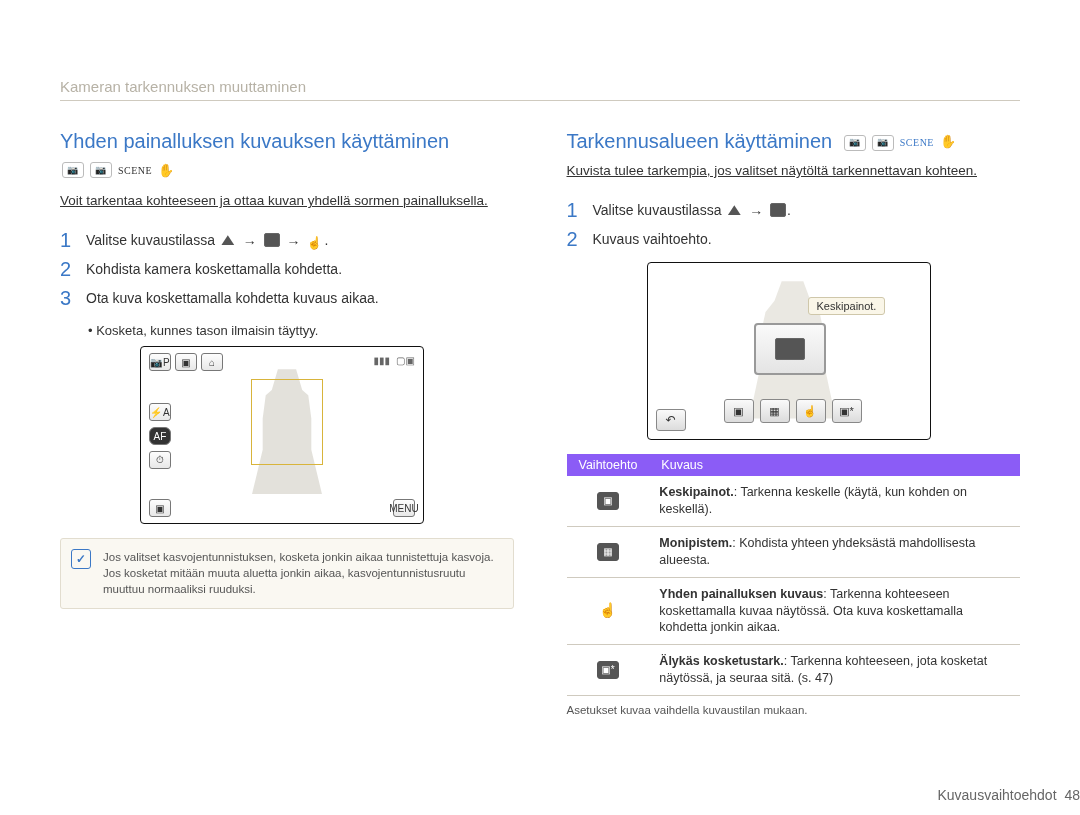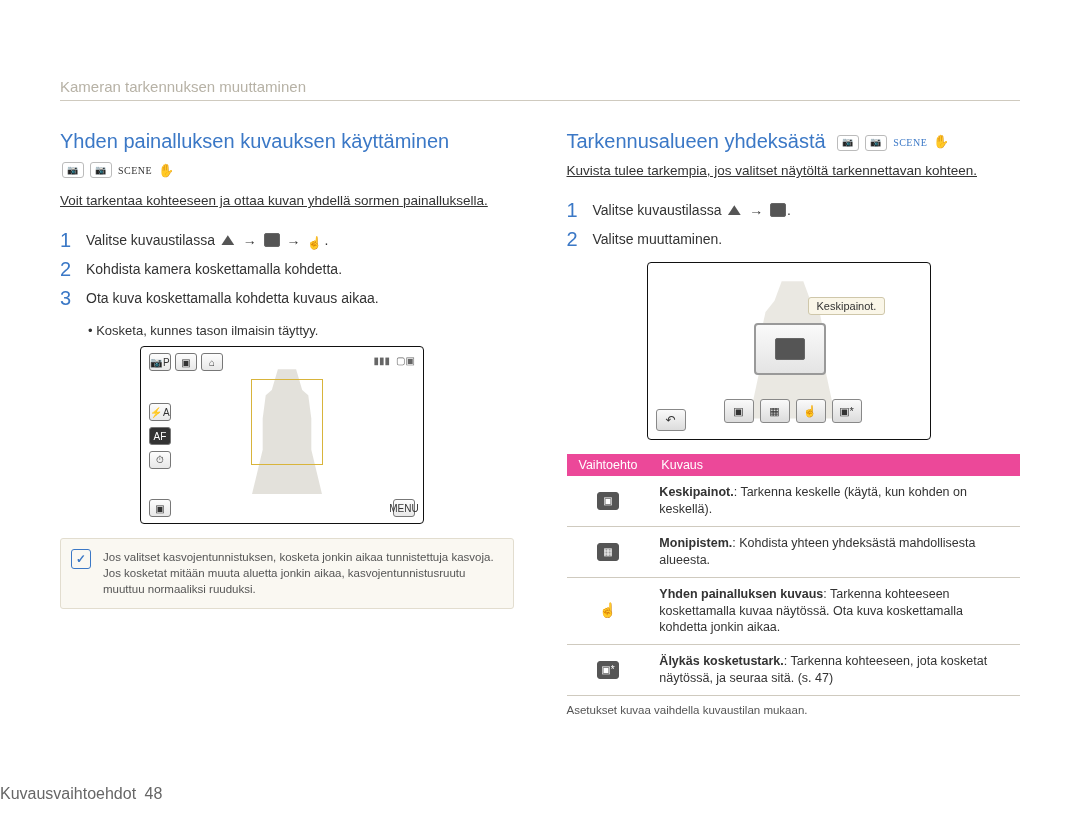--- a/index.html
+++ b/index.html
@@ -202,21 +202,21 @@
     border: 1px solid #888;
     border-radius: 3px;
     background: linear-gradient(#fafafa,#dcdcdc);
     display:flex;align-items:center;justify-content:center;
     font-size:12px;
   }
 
   
   .opt-table { width: 100%; border-collapse: collapse; margin-top: 0; }
   .opt-head th {
-    background: #ec4899;
+    background: #8b5cf6;
     color: #fff;
     font-weight: 400;
     font-size: 12.5px;
     text-align: left;
     padding: 4px 12px;
   }
   .opt-head th:first-child { width: 78px; }
   .opt-table td {
     border-bottom: 1px solid #cfcabf;
     padding: 8px 10px;
@@ -235,22 +235,22 @@
     color:#fff;font-size:10px;
   }
   .tbl-icon.grid { background:#555; }
   .tbl-icon.touch { background:transparent;border:none;color:#222;font-size:14px; }
   .footnote { font-size: 11.5px; color: #555; margin-top: 8px; }
 
   .page-footer {
     position: absolute;
     bottom: 12px;
     left: 0; right: 0;
-    text-align: left;
-    font-size: 16px;
+    text-align: right;
+    font-size: 14px;
     color: #666;
   }
   .page-footer .num { margin-left: 4px; }
 </style>
 </head>
 <body>
 
 <div class="page-title">Kameran tarkennuksen muuttaminen</div>
 <div class="page-title-underline"></div>
 
@@ -294,42 +294,42 @@
         <span class="lcd-icon">📷P</span>
         <span class="lcd-icon">▣</span>
         <span class="lcd-icon">⌂</span>
       </div>
       <div class="lcd-right-top">
         <span>▮▮▮</span>
         <span>▢▣</span>
       </div>
       <div class="lcd-left-col">
         <span class="lcd-icon">⚡A</span>
-        <span class="lcd-icon" style="background:#333;color:#fff;">AF</span>
+        <span class="lcd-icon" style="background:#333;color:#fff;border-radius:6px;">AF</span>
         <span class="lcd-icon">⏱</span>
       </div>
       <div class="silhouette"></div>
       <div class="focus-box"></div>
       <div class="lcd-bottom-left">
         <span class="lcd-icon">▣</span>
       </div>
       <div class="lcd-bottom-right">
         <span class="lcd-icon" style="font-size:10px;">MENU</span>
       </div>
     </div>
 
     <div class="note-box">
       <div class="note-icon">✓</div>
       <span>Jos valitset kasvojentunnistuksen, kosketa jonkin aikaa tunnistettuja kasvoja. Jos kosketat mitään muuta aluetta jonkin aikaa, kasvojentunnistusruutu muuttuu normaaliksi ruuduksi.</span>
     </div>
   </div>
 
   <div class="col">
     <div class="section-heading">
-      <span>Tarkennusalueen yhdeksästä</span>
+      <span>Tarkennusalueen käyttäminen</span>
       <span class="mode-row">
         <span class="mode-chip">📷</span>
         <span class="mode-chip">📷</span>
         <span class="mode-text">SCENE</span>
         <span class="hand-icon">✋</span>
       </span>
     </div>
     <div class="intro-text">Kuvista tulee tarkempia, jos valitset näytöltä tarkennettavan kohteen.</div>
 
     <div class="steps">
@@ -337,21 +337,21 @@
         <div class="step-num">1</div>
         <div class="step-text">
           <span>Valitse kuvaustilassa</span>
           <span class="inline-icon" style="background:#555;clip-path:polygon(50% 15%,90% 85%,10% 85%);border:none;"></span>
           <span class="arrow">→</span>
           <span class="inline-icon"></span>.
         </div>
       </div>
       <div class="step-row">
         <div class="step-num">2</div>
-        <div class="step-text">Valitse muuttaminen.</div>
+        <div class="step-text">Kuvaus vaihtoehto.</div>
       </div>
     </div>
 
     <div class="lcd-frame-r">
       <div class="silhouette-r"></div>
       <div class="tooltip">Keskipainot.</div>
       <div class="big-center">
         <div class="big-center-inner"></div>
       </div>
       <div class="option-row">

